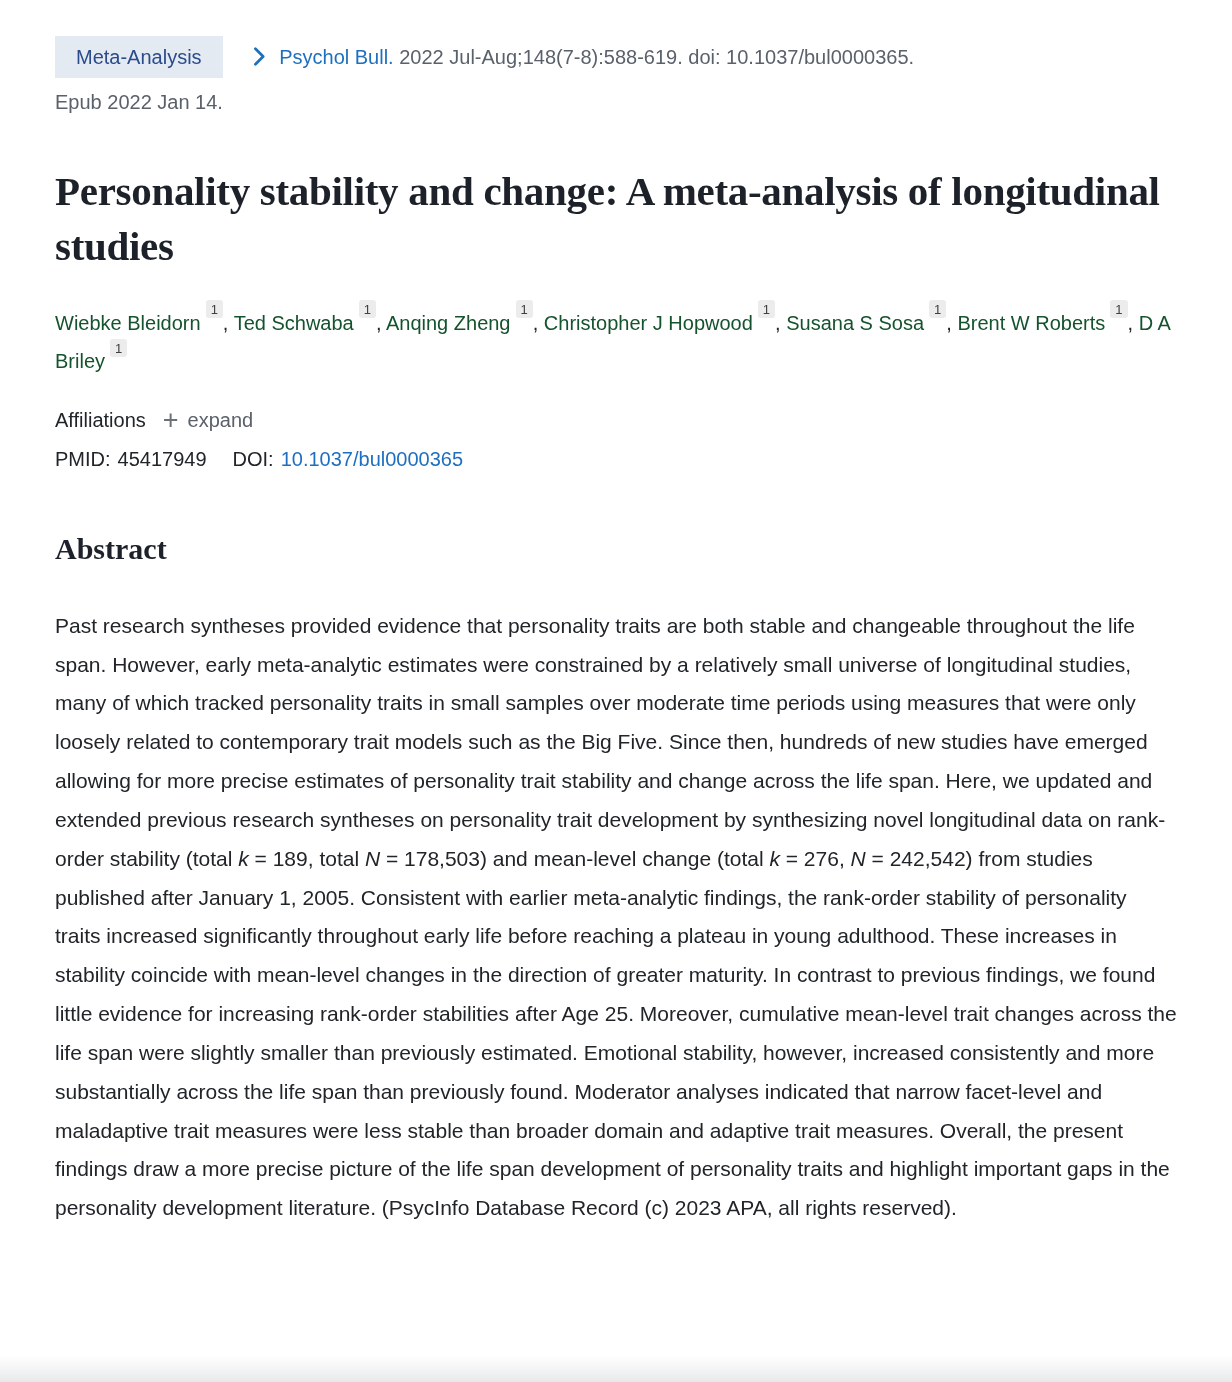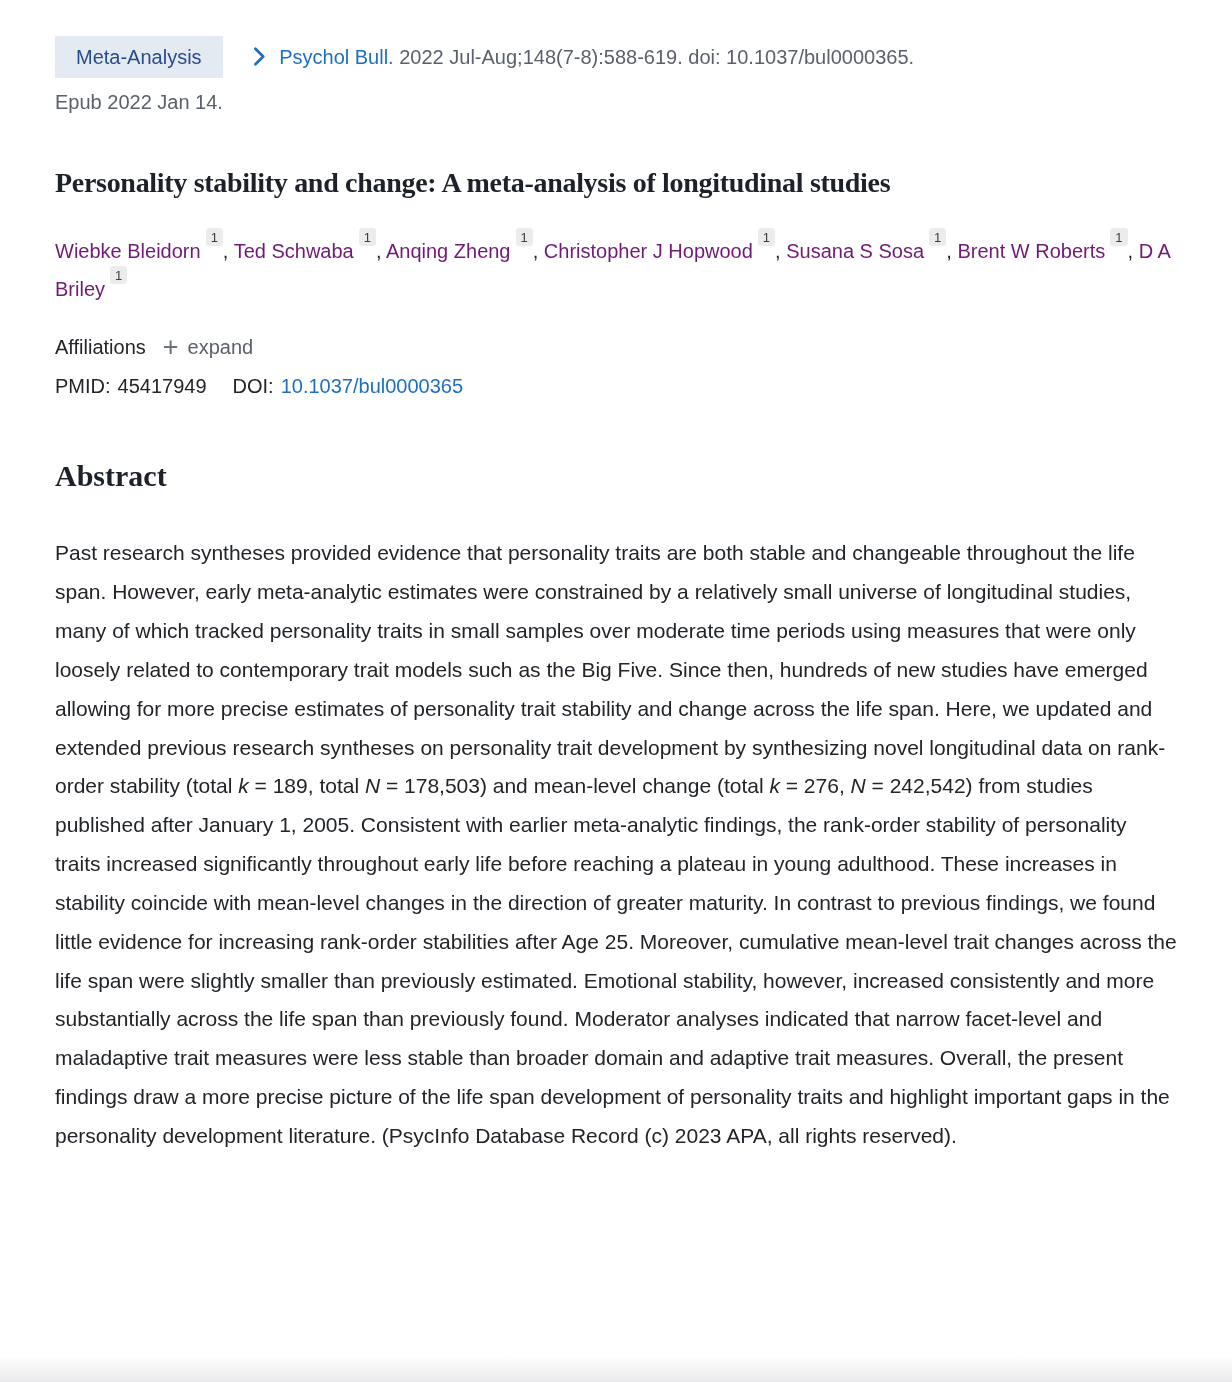--- a/index.html
+++ b/index.html
@@ -44,35 +44,35 @@
     text-decoration: none;
     cursor: pointer;
   }
   .cite-epub { display: block; }
 
   
   .article-title {
     margin: 40px 0 0 0;
     font-family: "Liberation Serif", serif;
     font-weight: 700;
-    font-size: 28px;
+    font-size: 41px;
     line-height: 1.34;
     letter-spacing: -0.3px;
     color: #1d2129;
   }
 
   
   .authors {
     margin-top: 30px;
     font-size: 20px;
     line-height: 1.92;
     color: #212529;
   }
   .author-link {
-    color: #701a75;
+    color: #14532d;
     text-decoration: none;
     cursor: pointer;
   }
   .aff-sup {
     display: inline-block;
     position: relative;
     top: -8px;
     background: #ececec;
     color: #3c4043;
     font-size: 13px;

